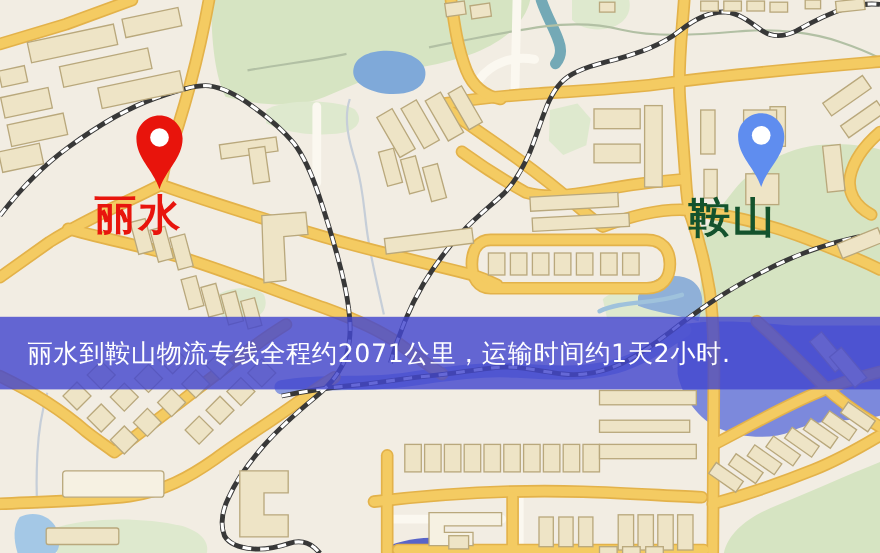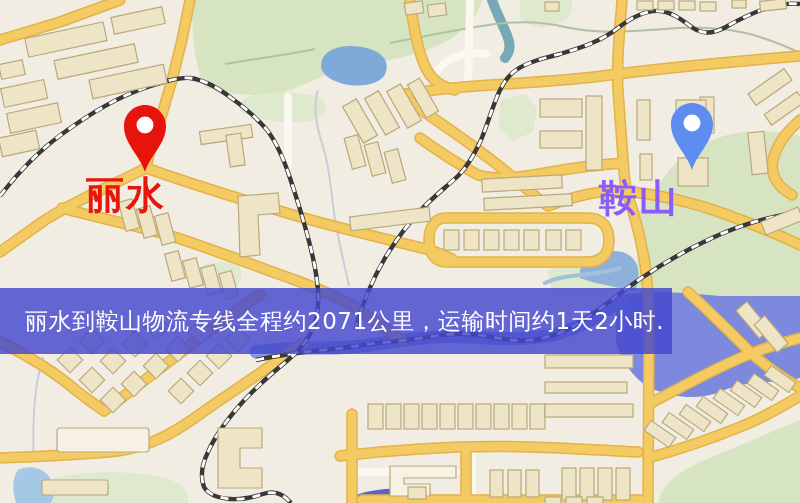--- a/index.html
+++ b/index.html
@@ -18,41 +18,41 @@
   .bstream{stroke:#9FC2DC;stroke-width:4;fill:none;stroke-linecap:round;}
   .wroads{stroke:#FBF8F0;stroke-width:8;fill:none;stroke-linecap:round;}
   .roads-casing{stroke:#E3B24A;stroke-width:11.5;fill:none;stroke-linecap:round;stroke-linejoin:round;}
   .roads-fill{stroke:#F4CB62;stroke-width:8.5;fill:none;stroke-linecap:round;stroke-linejoin:round;}
   .rail-k{stroke:#383838;stroke-width:4.4;fill:none;stroke-linejoin:round;}
   .rail-w{stroke:#FFFFFF;stroke-width:2.8;fill:none;stroke-dasharray:8 8;stroke-linejoin:round;}
   .bldg{fill:#EEE4C6;stroke:#B9A87C;stroke-width:1.2;}
   .bldg-light{fill:#F6F1E2;stroke:#B9A87C;stroke-width:1.2;}
   
   .banner{
-    position:absolute;left:0;top:288px;width:672px;height:66px;
+    position:absolute;left:0;top:288px;width:800px;height:66px;
     background:rgba(67,71,206,0.82);
     display:flex;align-items:center;
     z-index:5;
   }
   .banner span{
     color:#FFFFFF;font-size:23px;letter-spacing:0.5px;
     padding-left:25px;white-space:nowrap;
     font-family:"DejaVu Sans","Liberation Sans",sans-serif;
   }
   
   .pin{position:absolute;z-index:8;}
   .pin.origin{left:122px;top:103px;}
   .pin.destination{left:669px;top:101px;}
   
   .city-label{
     position:absolute;z-index:9;font-size:38px;font-weight:900;
     letter-spacing:2px;line-height:1;white-space:nowrap;
   }
   .city-label.origin{left:86px;top:176px;color:#E8150D;}
-  .city-label.destination{left:599px;top:179px;color:#8b5cf6;}
+  .city-label.destination{left:626px;top:179px;color:#14532d;}
 </style>
 </head>
 <body>
 
 <div class="stage">
 
   <svg class="map" width="800" height="503" viewBox="0 0 800 503">
 
     <rect x="0" y="0" width="800" height="503" fill="#F2EDE3"></rect>
 

